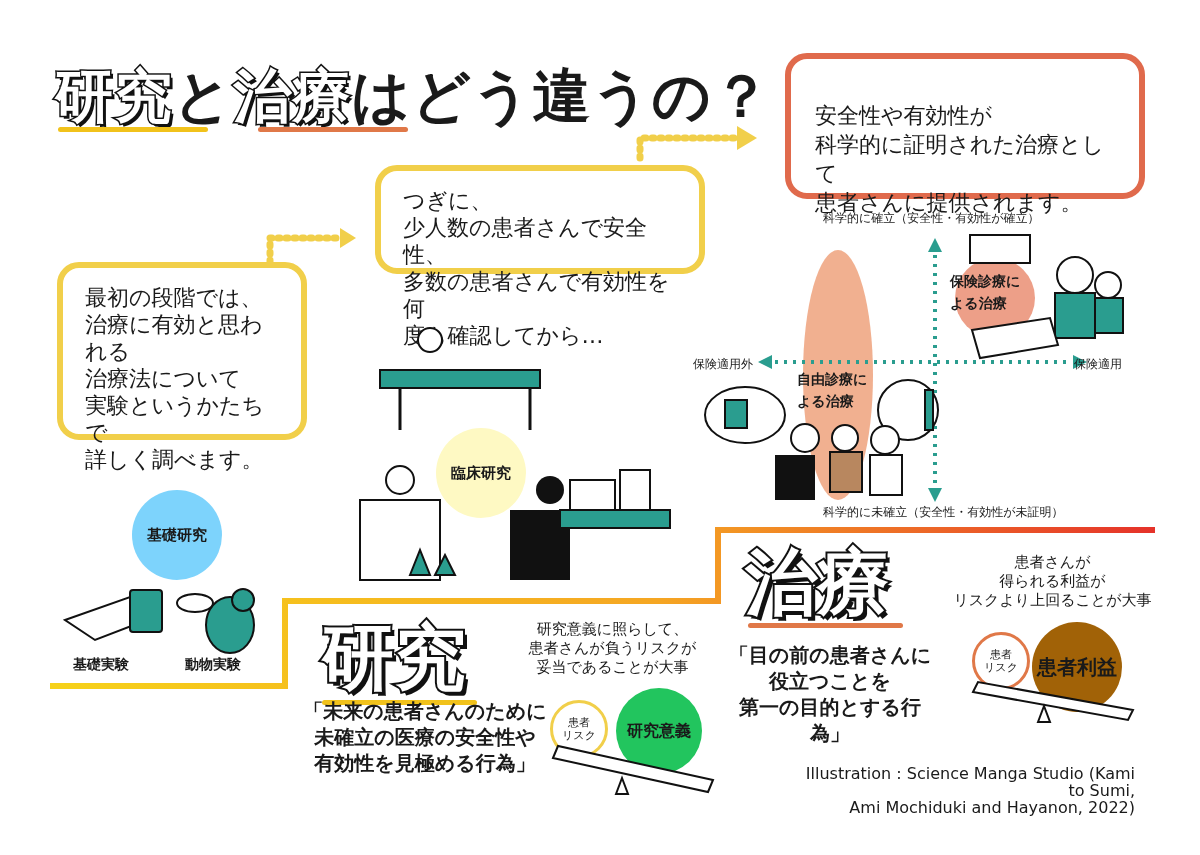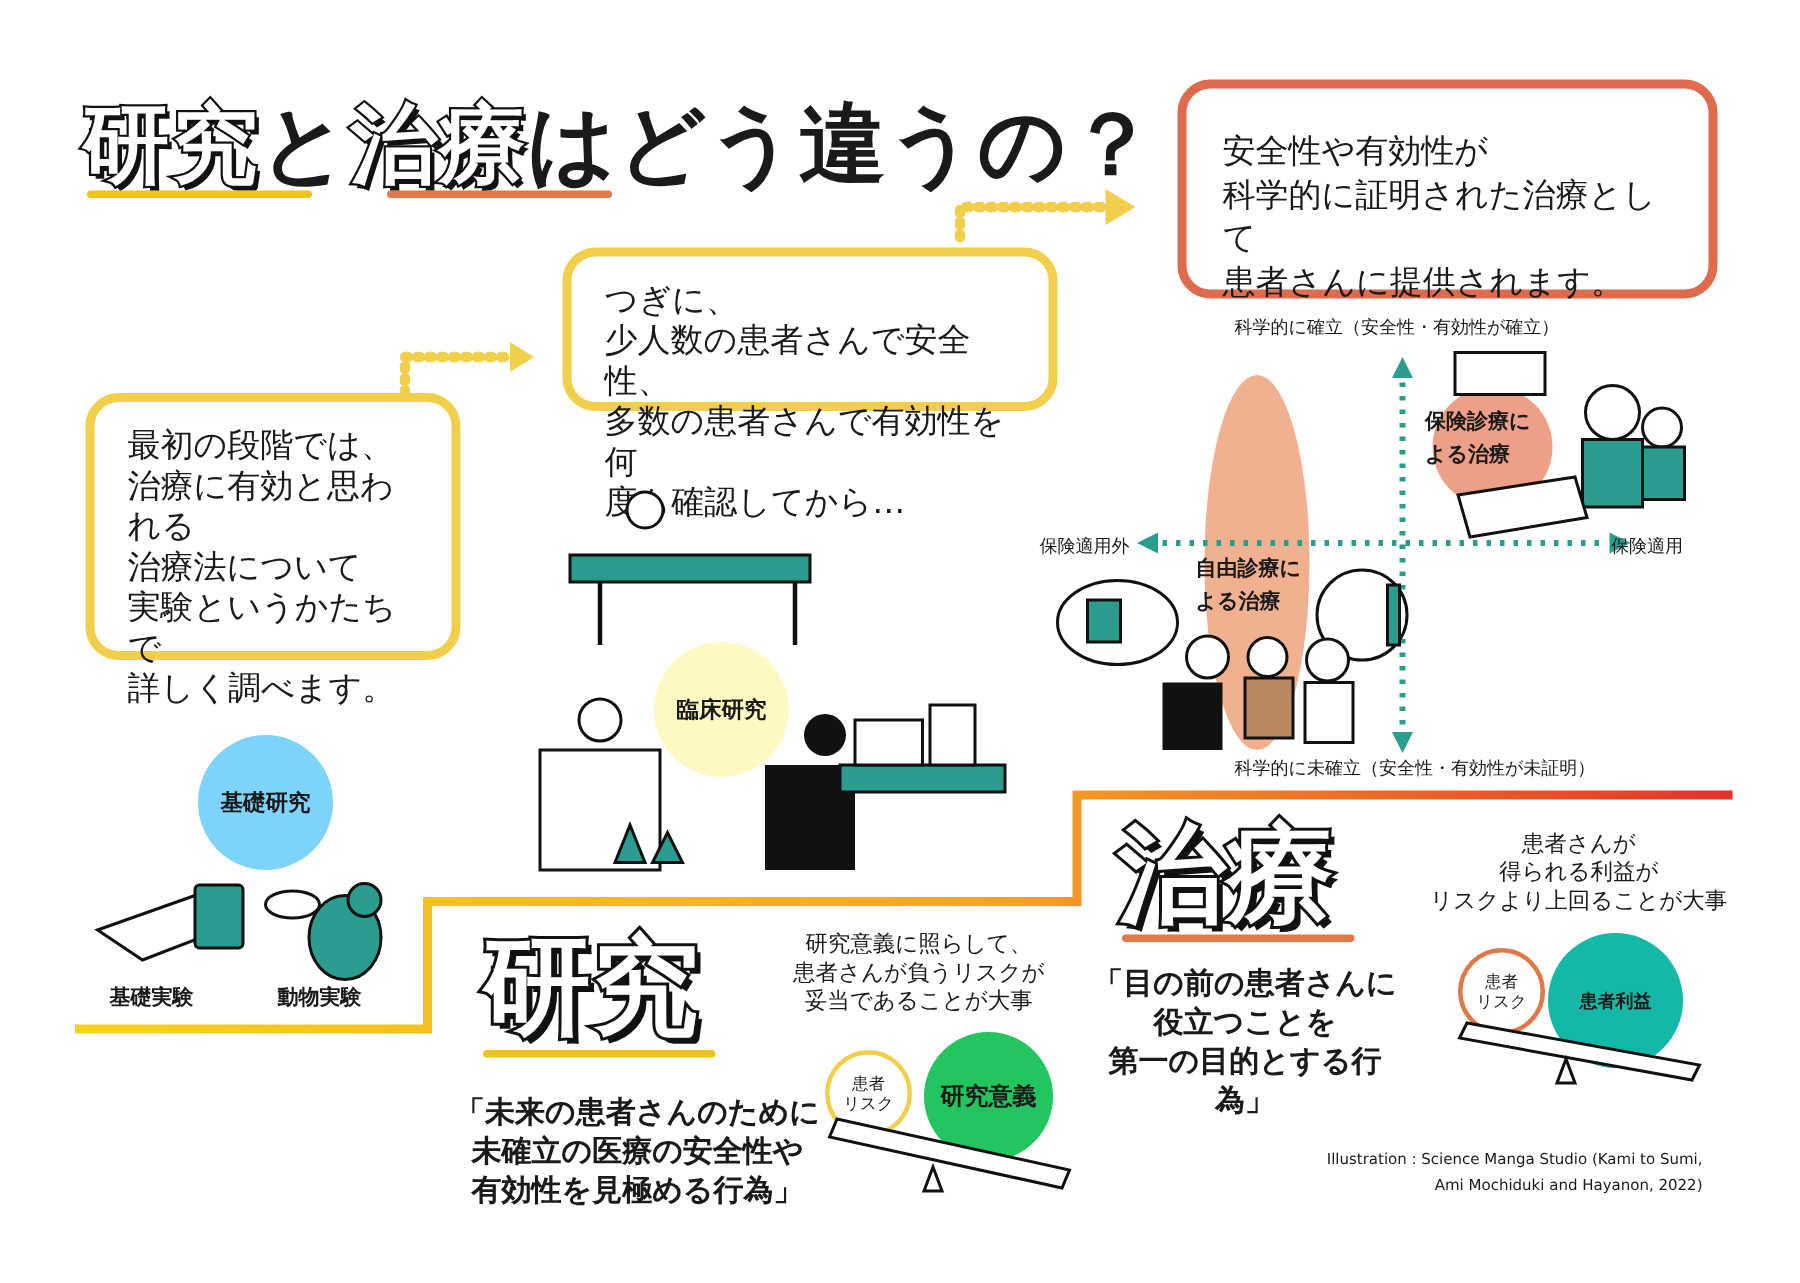--- a/index.html
+++ b/index.html
@@ -10,21 +10,21 @@
   .uline{position:absolute;height:5px;border-radius:3px;}
   .box{position:absolute;background:#fff;border-radius:22px;font-size:22px;line-height:27px;padding:16px 22px;box-sizing:border-box;white-space:pre-line;}
   .ybox{border:6px solid #f1cf4a;}
   .obox{border:6px solid #e06a4c;}
   .circle{position:absolute;border-radius:50%;display:flex;align-items:center;justify-content:center;font-weight:bold;text-align:center;}
   .lab{position:absolute;font-weight:bold;font-size:14px;white-space:nowrap;}
   .small{position:absolute;font-size:12px;white-space:nowrap;}
   .note{position:absolute;font-size:15px;line-height:19px;text-align:center;white-space:pre-line;}
   .quote{position:absolute;font-size:20px;font-weight:bold;line-height:26px;text-align:center;white-space:pre-line;}
   .big{position:absolute;font-size:72px;font-weight:bold;color:#fff;-webkit-text-stroke:4px #111;paint-order:stroke fill;text-shadow:4px 4px 0 #111;white-space:nowrap;}
-  .credit{position:absolute;font-size:10px;line-height:17px;white-space:pre-line;text-align:right;}
+  .credit{position:absolute;font-size:16px;line-height:17px;white-space:pre-line;text-align:right;}
   .teal{background:#2a9d8f;}
 </style>
 </head>
 <body>
 
 <div class="abs title">
   <span class="outline">研究</span><span>と</span><span class="outline">治療</span><span>はどう違うの？</span>
 </div>
 <div class="uline" style="left:58px;top:127px;width:150px;background:#f1c21b;"></div>
 <div class="uline" style="left:258px;top:127px;width:150px;background:#e07848;"></div>
@@ -46,21 +46,21 @@
 
 <div class="box ybox" style="left:57px;top:262px;width:250px;height:178px;">最初の段階では、
 治療に有効と思われる
 治療法について
 実験というかたちで
 詳しく調べます。</div>
 <div class="box ybox" style="left:375px;top:165px;width:330px;height:109px;">つぎに、
 少人数の患者さんで安全性、
 多数の患者さんで有効性を何
 度も確認してから…</div>
-<div class="box obox" style="left:785px;top:53px;width:360px;height:146px;padding:28px 24px;font-size:22px;line-height:29px;">安全性や有効性が
+<div class="box obox" style="left:785px;top:53px;width:360px;height:146px;padding:42px 24px;font-size:22px;line-height:29px;">安全性や有効性が
 科学的に証明された治療として
 患者さんに提供されます。</div>
 
 <div class="circle" style="left:132px;top:490px;width:90px;height:90px;background:#7dd3fc;font-size:15px;">基礎研究</div>
 <svg class="abs" style="left:60px;top:585px" width="210" height="70">
   <polygon points="5,35 70,12 100,30 35,55" fill="#fff" stroke="#111" stroke-width="2"></polygon>
   <rect x="70" y="5" width="32" height="42" rx="3" class="teal" fill="#2a9d8f" stroke="#111" stroke-width="2"></rect>
   <ellipse cx="170" cy="40" rx="24" ry="28" fill="#2a9d8f" stroke="#111" stroke-width="2"></ellipse>
   <circle cx="183" cy="15" r="11" fill="#2a9d8f" stroke="#111" stroke-width="2"></circle>
   <ellipse cx="135" cy="18" rx="18" ry="9" fill="#fff" stroke="#111" stroke-width="2"></ellipse>
@@ -80,21 +80,21 @@
   <polygon points="115,255 125,235 135,255" fill="#2a9d8f" stroke="#111" stroke-width="2"></polygon>
   <rect x="190" y="190" width="60" height="70" fill="#111"></rect>
   <circle cx="230" cy="170" r="14" fill="#111"></circle>
   <rect x="240" y="190" width="110" height="18" fill="#2a9d8f" stroke="#111" stroke-width="2"></rect>
   <rect x="250" y="160" width="45" height="30" fill="#fff" stroke="#111" stroke-width="2"></rect>
   <rect x="300" y="150" width="30" height="40" fill="#fff" stroke="#111" stroke-width="2"></rect>
 </svg>
 
 <div class="big" style="left:322px;top:610px;">研究</div>
 <div class="uline" style="left:322px;top:700px;width:155px;background:#f1c21b;"></div>
-<div class="quote" style="left:280px;top:728px;width:290px;">「未来の患者さんのために
+<div class="quote" style="left:280px;top:700px;width:290px;font-family:Liberation Mono, monospace;">「未来の患者さんのために
 未確立の医療の安全性や
 有効性を見極める行為」</div>
 <div class="note" style="left:510px;top:620px;width:205px;">研究意義に照らして、
 患者さんが負うリスクが
 妥当であることが大事</div>
 <div class="circle" style="left:550px;top:700px;width:52px;height:52px;border:3px solid #f1cf4a;background:#fff;font-size:11px;font-weight:normal;white-space:pre-line;line-height:13px;">患者
 リスク</div>
 <div class="circle" style="left:616px;top:688px;width:86px;height:86px;background:#22c55e;font-size:16px;">研究意義</div>
 <svg class="abs" style="left:548px;top:740px" width="170" height="60">
   <polygon points="5,18 10,6 165,40 160,52" fill="#fff" stroke="#111" stroke-width="2"></polygon>
@@ -104,21 +104,21 @@
 <div class="big" style="left:745px;top:535px;">治療</div>
 <div class="uline" style="left:748px;top:623px;width:155px;background:#e07848;"></div>
 <div class="quote" style="left:720px;top:642px;width:220px;">「目の前の患者さんに
 役立つことを
 第一の目的とする行為」</div>
 <div class="note" style="left:945px;top:553px;width:215px;">患者さんが
 得られる利益が
 リスクより上回ることが大事</div>
 <div class="circle" style="left:972px;top:632px;width:52px;height:52px;border:3px solid #e07848;background:#fff;font-size:11px;font-weight:normal;white-space:pre-line;line-height:13px;">患者
 リスク</div>
-<div class="circle" style="left:1032px;top:622px;width:90px;height:90px;background:#14b8a6;font-size:12px;">患者利益</div>
+<div class="circle" style="left:1032px;top:622px;width:90px;height:90px;background:#a16207;font-size:20px;">患者利益</div>
 <svg class="abs" style="left:968px;top:680px" width="170" height="50">
   <polygon points="5,12 10,2 165,30 160,40" fill="#fff" stroke="#111" stroke-width="2"></polygon>
   <polygon points="70,42 76,26 82,42" fill="#fff" stroke="#111" stroke-width="2"></polygon>
 </svg>
 
 <div class="abs" style="left:803px;top:250px;width:70px;height:250px;border-radius:50%;background:#eea27d;opacity:.85;"></div>
 <div class="abs" style="left:955px;top:258px;width:80px;height:80px;border-radius:50%;background:#e8876a;opacity:.8;"></div>
 <svg class="abs" style="left:680px;top:200px" width="480" height="320">
   <line x1="255" y1="55" x2="255" y2="285" stroke="#2a9d8f" stroke-width="4" stroke-dasharray="3 6"></line>
   <polygon points="248,52 255,38 262,52" fill="#2a9d8f"></polygon>

